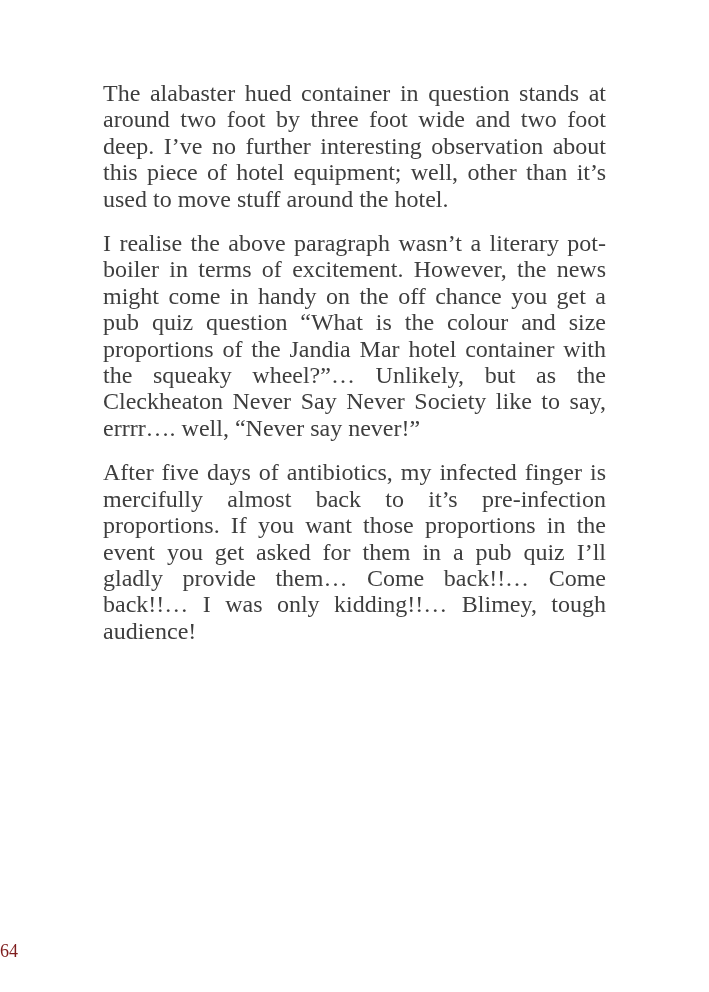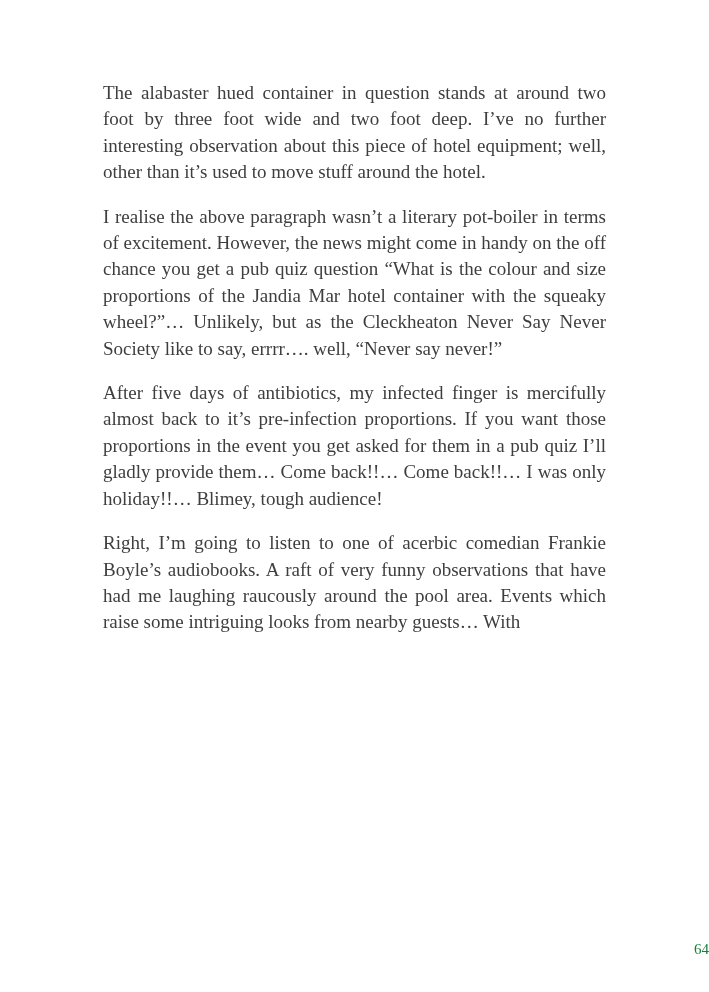--- a/index.html
+++ b/index.html
@@ -16,41 +16,40 @@
     font-family: "Liberation Serif", "DejaVu Serif", serif;
   }
   .text-block {
     position: absolute;
     left: 103px;
     top: 80px;
     width: 503px;
   }
   .text-block p {
     margin: 0 0 18px 0;
-    font-size: 19px;
+    font-size: 24px;
     line-height: 26.4px;
     color: #3e3e3e;
     text-align: justify;
     text-justify: inter-word;
   }
   .page-number {
     position: absolute;
     left: 0;
     right: 0;
     top: 941px;
-    text-align: right;
-    font-size: 15px;
-    color: #15803d;
+    text-align: left;
+    font-size: 18px;
+    color: #7f1d1d;
     font-family: "Liberation Serif", "DejaVu Serif", serif;
   }
 </style>
 </head>
 <body>
 
 <div class="page">
   <div class="text-block">
     <p>The alabaster hued container in question stands at around two foot by three foot wide and two foot deep. I’ve no further interesting observation about this piece of hotel equipment; well, other than it’s used to move stuff around the hotel.</p>
     <p>I realise the above paragraph wasn’t a literary pot-boiler in terms of excitement. However, the news might come in handy on the off chance you get a pub quiz question “What is the colour and size proportions of the Jandia Mar hotel container with the squeaky wheel?”… Unlikely, but as the Cleckheaton Never Say Never Society like to say, errrr…. well, “Never say never!”</p>
-    <p>After five days of antibiotics, my infected finger is mercifully almost back to it’s pre-infection proportions. If you want those proportions in the event you get asked for them in a pub quiz I’ll gladly provide them… Come back!!… Come back!!… I was only holiday!!… Blimey, tough audience!</p>
-    <p>Right, I’m going to listen to one of acerbic comedian Frankie Boyle’s audiobooks. A raft of very funny observations that have had me laughing raucously around the pool area. Events which raise some intriguing looks from nearby guests… With</p>
+    <p>After five days of antibiotics, my infected finger is mercifully almost back to it’s pre-infection proportions. If you want those proportions in the event you get asked for them in a pub quiz I’ll gladly provide them… Come back!!… Come back!!… I was only kidding!!… Blimey, tough audience!</p>
   </div>
   <div class="page-number">64</div>
 </div>
 
 </body></html>

